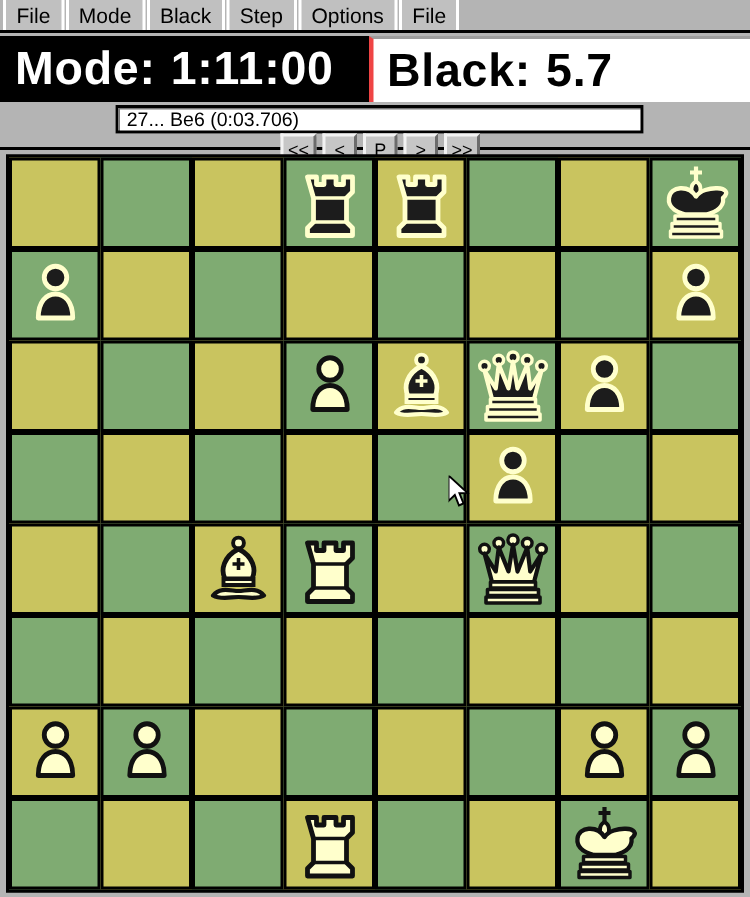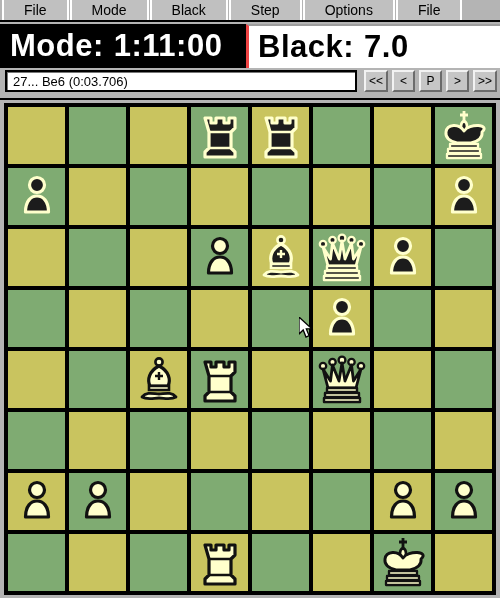--- a/index.html
+++ b/index.html
@@ -29,21 +29,21 @@
     background: #b4b4b4;
     border-bottom: 2px solid #000;
     box-sizing: border-box;
     display: flex;
     align-items: stretch;
     padding-left: 2px;
   }
   .menu-item {
     display: flex;
     align-items: center;
-    padding: 0 20px;
+    padding: 0 7px;
     font-size: 14px;
     color: #000;
     background: #c0c0c0;
     border-left: 2px solid #ffffff;
     border-right: 2px solid #ffffff;
     margin-right: 1px;
     line-height: 1;
     cursor: default;
     letter-spacing: 0px;
   }
@@ -82,23 +82,24 @@
   }
   .clock .lbl { margin-right: 10px; }
 
   
   .move-row {
     position: absolute;
     left: 0; top: 70px;
     width: 500px; height: 30px;
     background: #b4b4b4;
     display: flex;
-    align-items: flex-start;
+    align-items: center;
     border-bottom: 2px solid #000;
     box-sizing: border-box;
+    flex-direction: column;
   }
   .move-field {
     margin-left: 5px;
     width: 352px;
     height: 22px;
     background: #ffffff;
     border: 2px solid #000000;
     box-shadow: inset 1px 1px 0 #777;
     display: flex;
     align-items: center;
@@ -202,21 +203,21 @@
       </div>
     </div>
 
   <div class="clock-row">
     <div class="clock clock-white">
       <span class="lbl">Mode:</span>
       <span>1:11:00</span>
     </div>
     <div class="clock clock-black">
       <span class="lbl">Black:</span>
-      <span>7.0</span>
+      <span>5.7</span>
     </div>
   </div>
 
   <div class="move-row">
     <div class="move-field">27... Be6 (0:03.706)</div>
     <div class="nav-buttons" id="navbuttons">
         <div class="nav-btn">
           <span>&lt;&lt;</span>
         </div>
         <div class="nav-btn">

